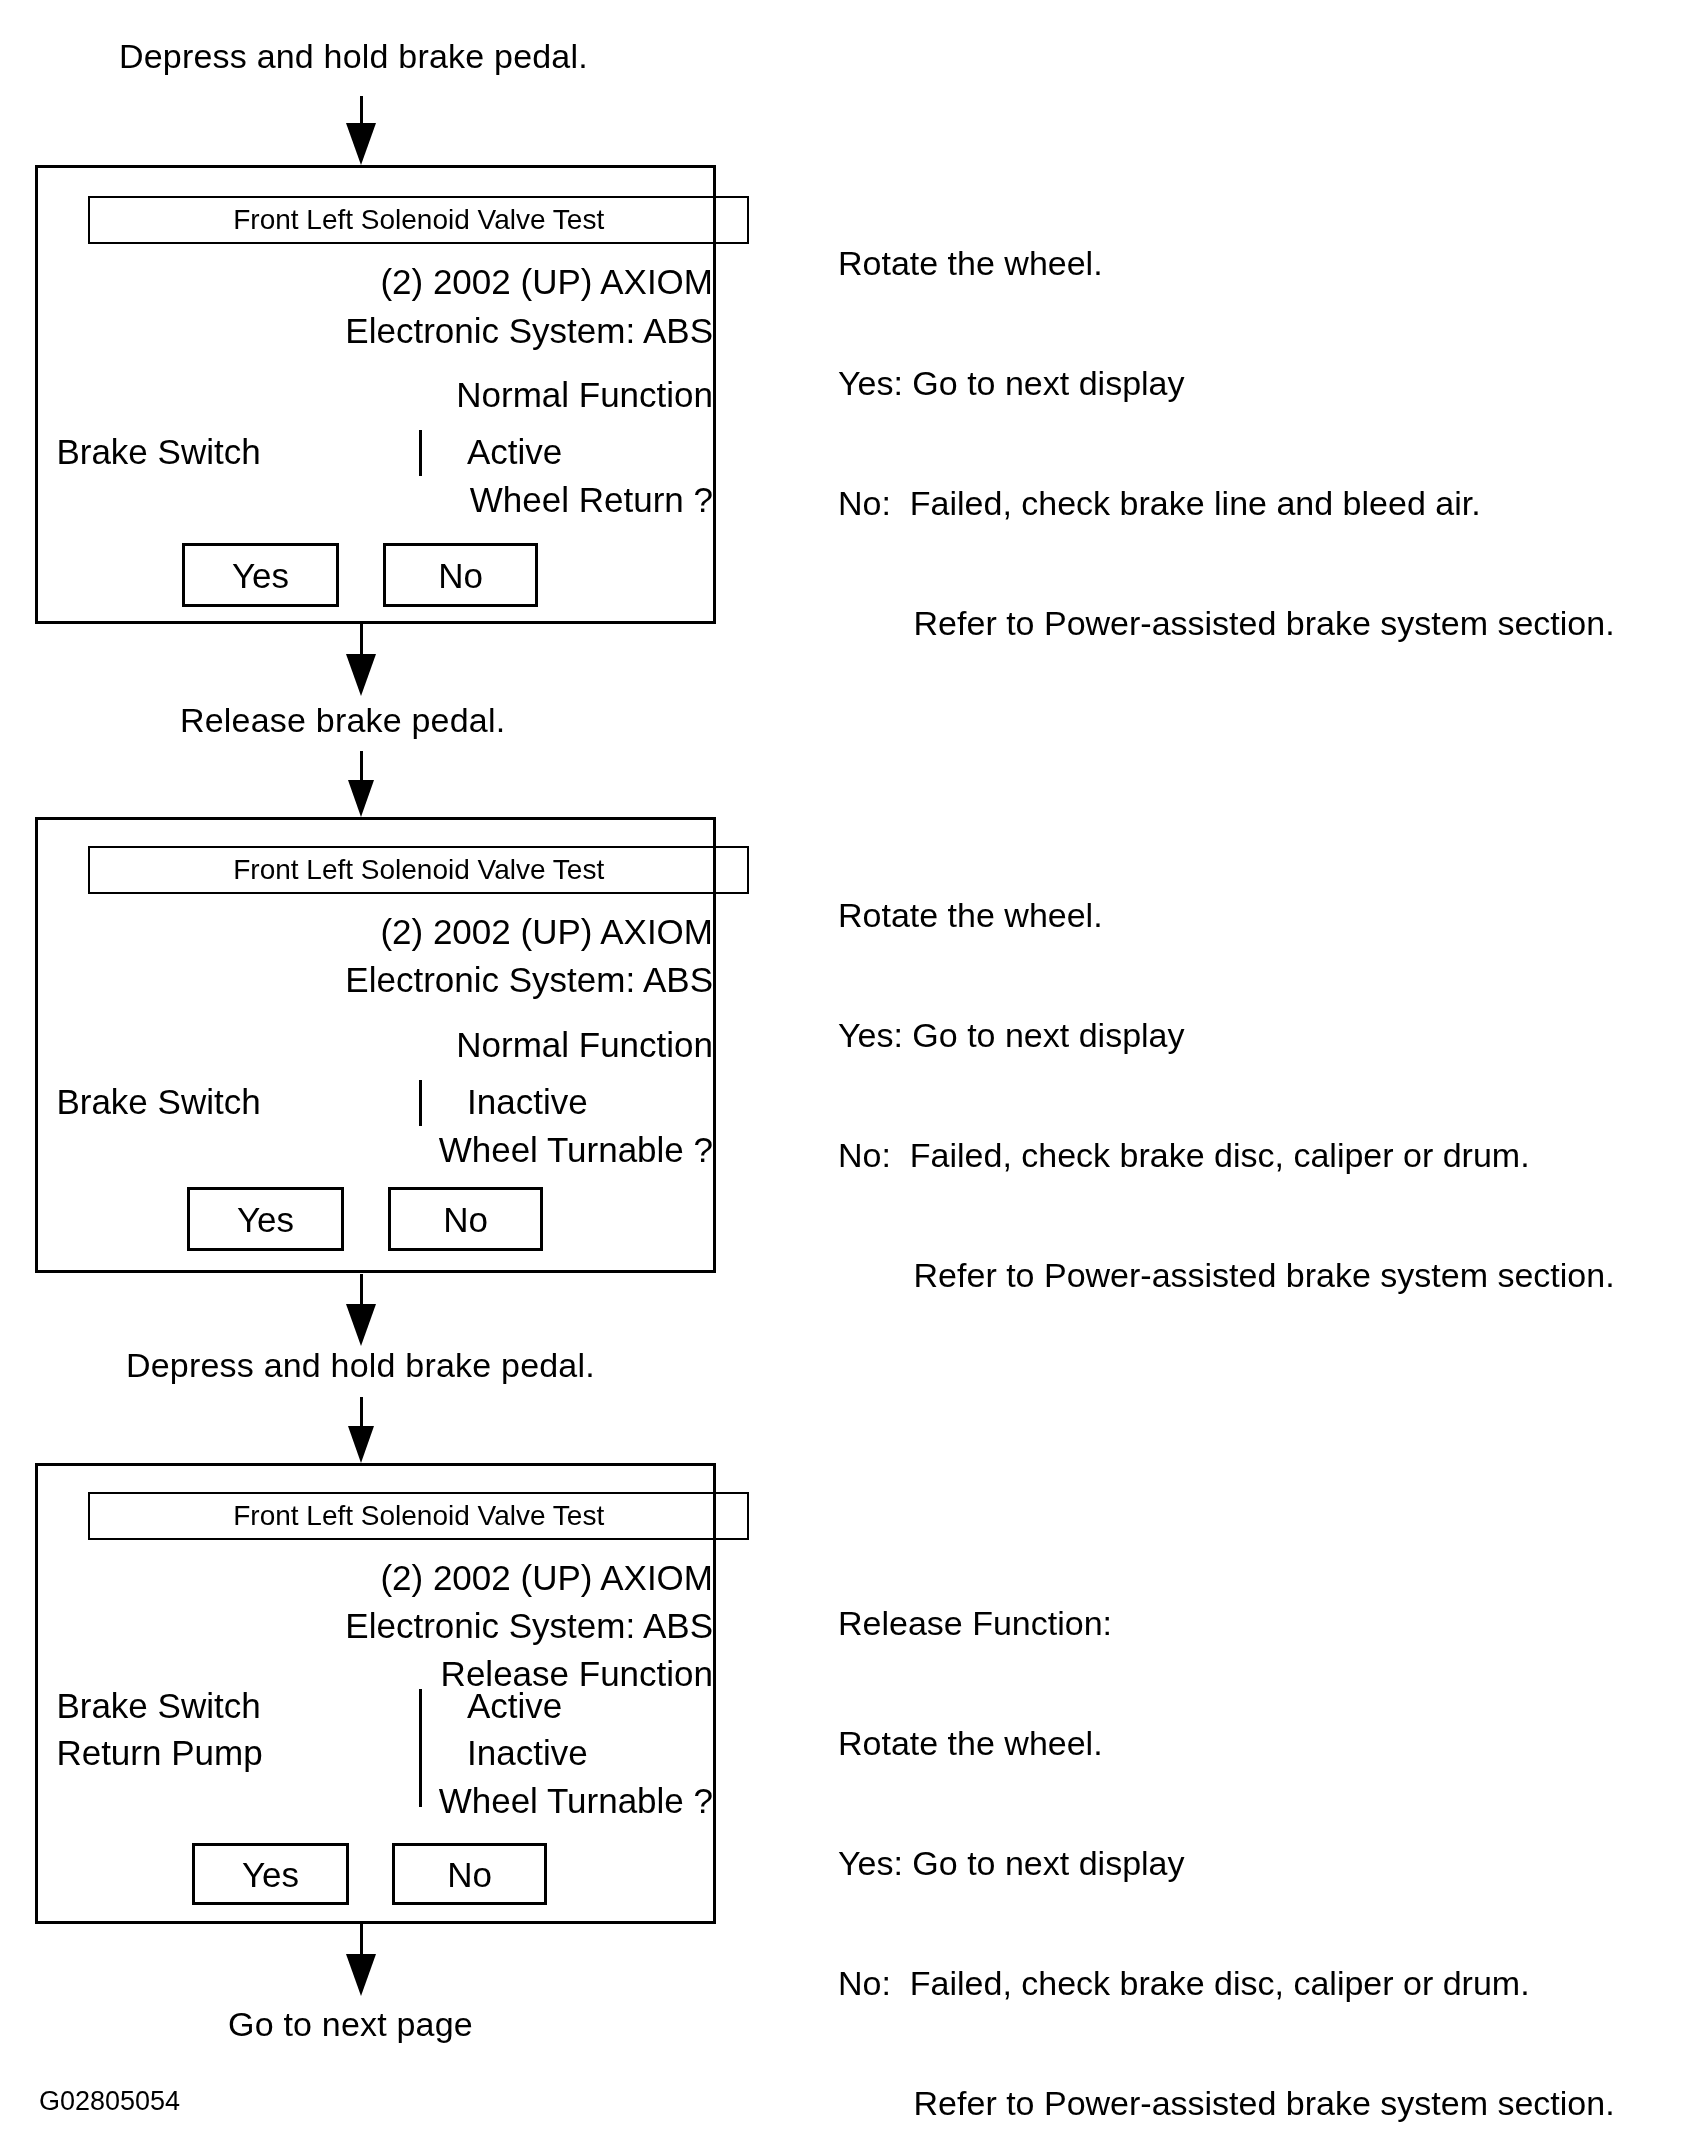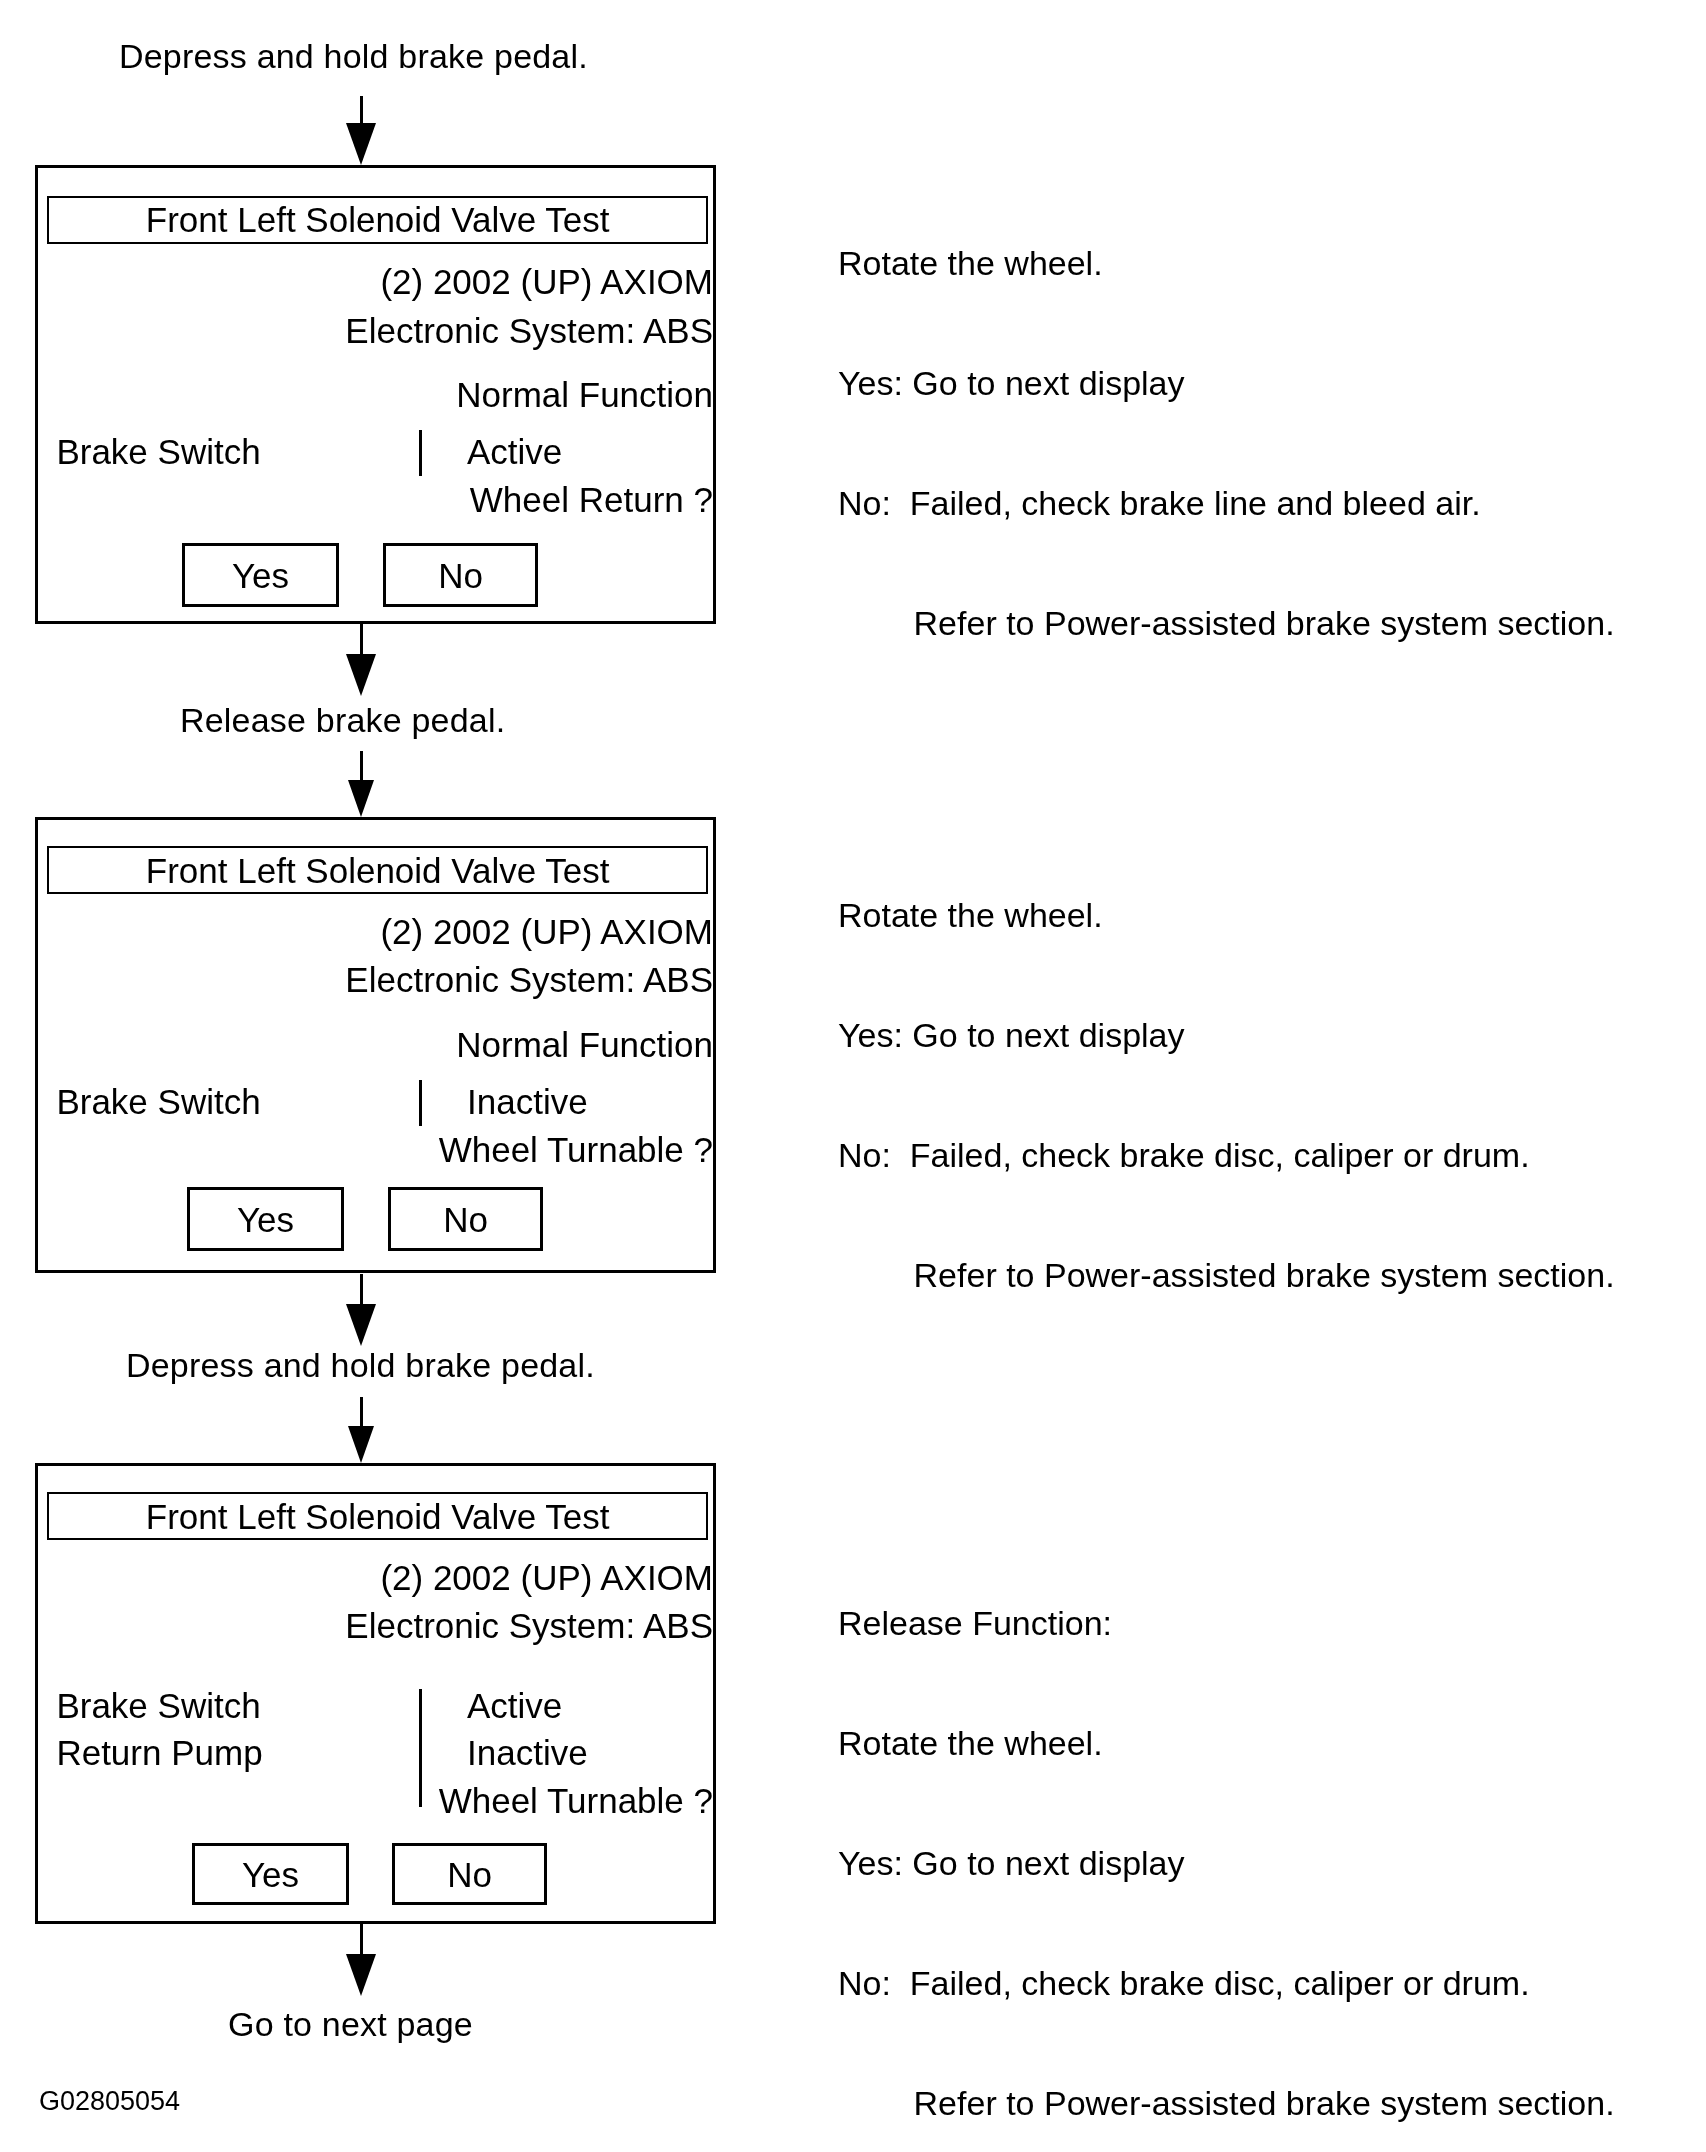--- a/index.html
+++ b/index.html
@@ -59,25 +59,26 @@
     position: absolute;
     border: 3.7px solid #000;
     background: #fff;
     box-sizing: border-box;
   }
   .panel-title {
     position: absolute;
     border: 2.8px solid #000;
     box-sizing: border-box;
     text-align: left;
-    font-size: 35px;
+    font-size: 28px;
     line-height: 1.0;
     display: flex;
     align-items: center;
     justify-content: center;
+    margin-left: 41px;
   }
   .panel-line {
     position: absolute;
     font-size: 35px;
     line-height: 1.0;
     white-space: nowrap;
   }
   .panel-line.center {
     left: 0;
     right: 0;
@@ -229,20 +230,21 @@
 </div>
 
 <div class="panel" style="left:35px; top:1463px; width:681px; height:461px;">
 
   <div class="panel-title" style="left:9.2px; top:26px; width:661px; height:48px;">Front Left Solenoid Valve Test</div>
 
   <div class="panel-line center" style="top:94px;">(2) 2002  (UP) AXIOM</div>
 
   <div class="panel-line center" style="top:142px;">Electronic System: ABS</div>
 
+  <div class="panel-line center" style="top:190px;">Release Function</div>
 
   <div class="kv-divider" style="left:381px; top:1686px; height:118px; top:223px;"></div>
 
   <div class="kv-label" style="left:18.4px; top:222px;">Brake Switch</div>
   <div class="kv-value" style="left:405px; top:222px;">Active</div>
 
   <div class="kv-label" style="left:18.4px; top:269px;">Return Pump</div>
   <div class="kv-value" style="left:405px; top:269px;">Inactive</div>
 
   <div class="panel-line center" style="top:317px;">Wheel Turnable ?</div>

